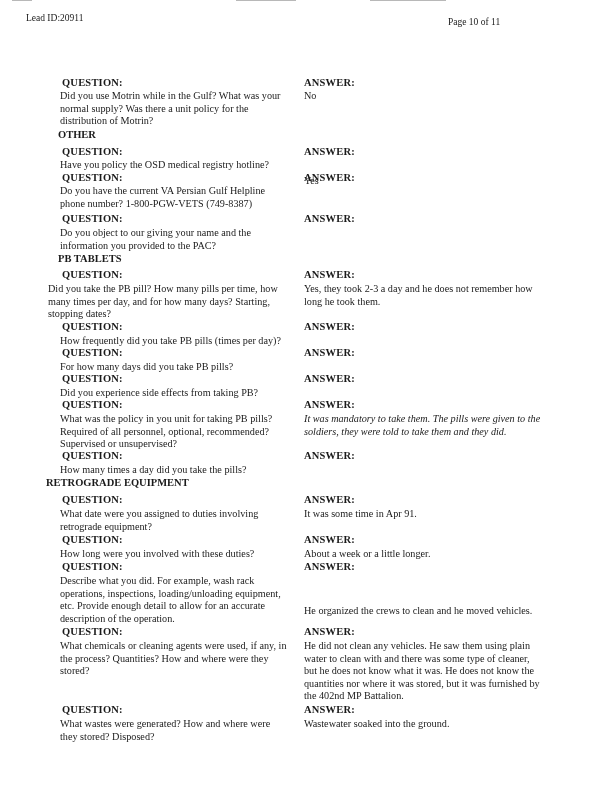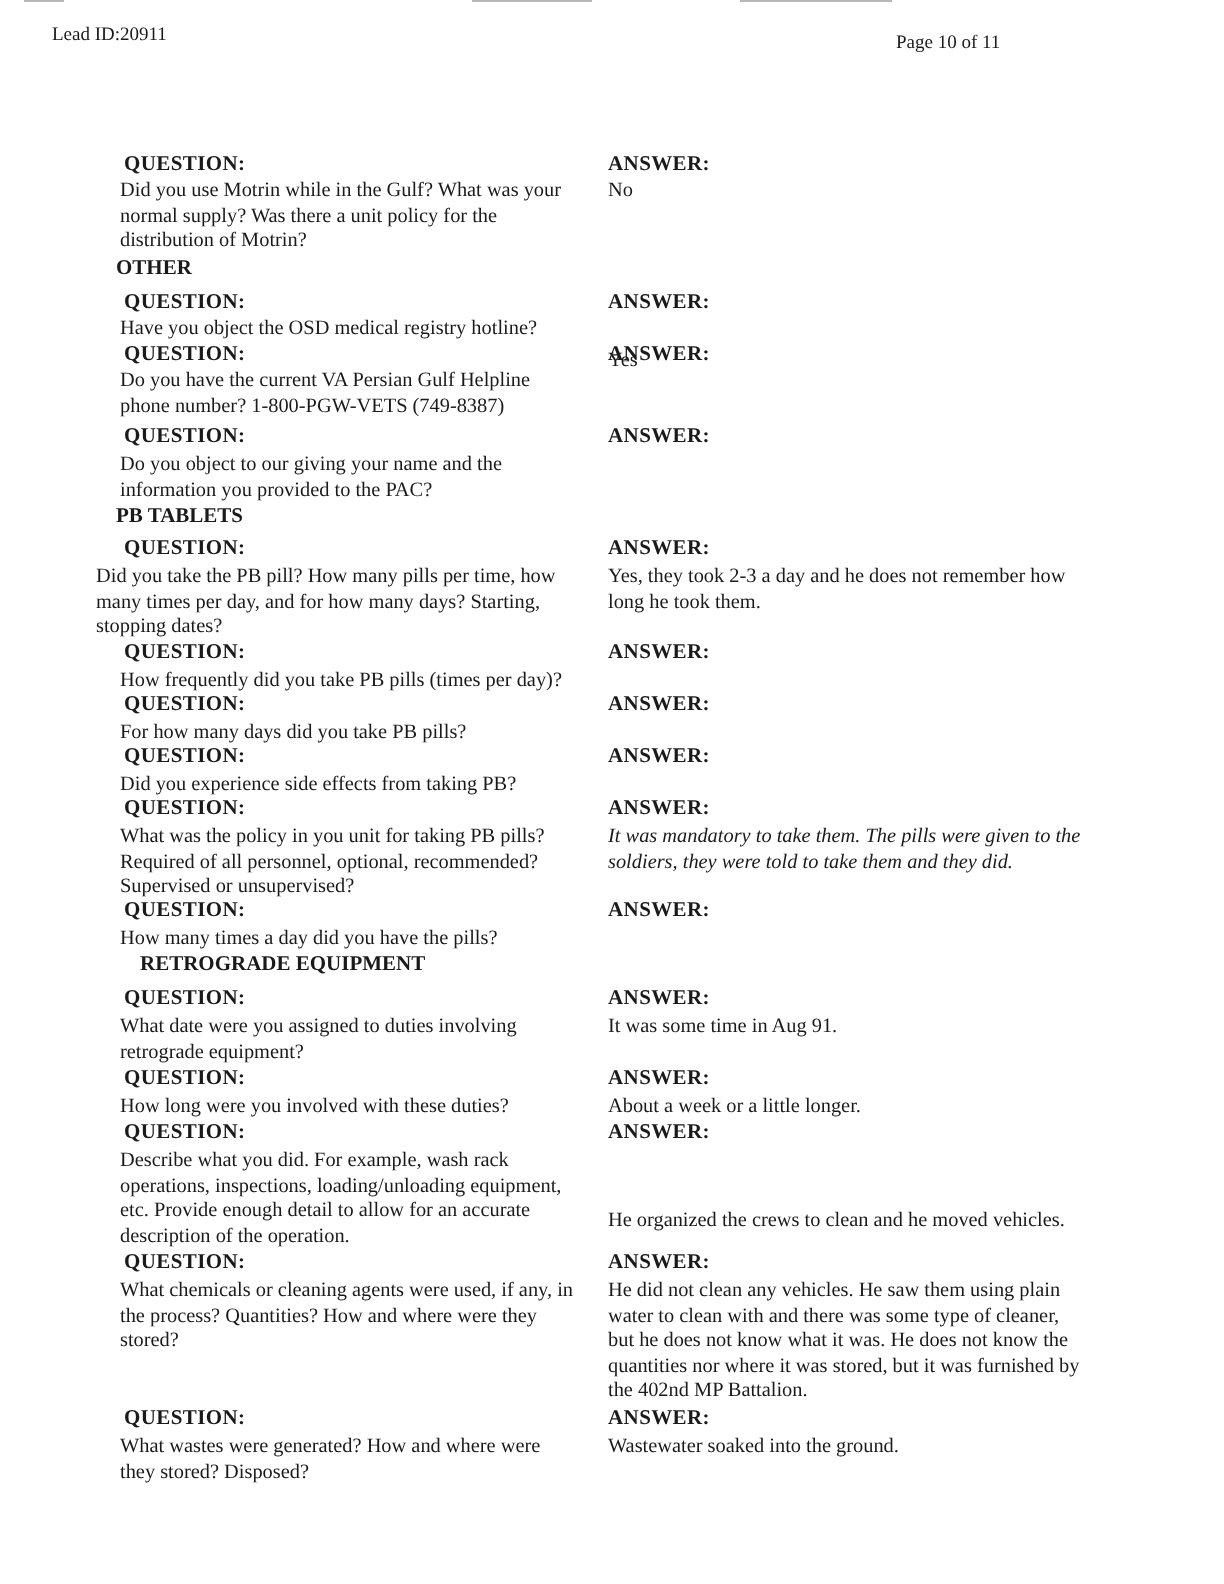--- a/index.html
+++ b/index.html
@@ -24,21 +24,21 @@
 <div class="lbl" style="left:62px;top:77px;">QUESTION:</div>
 <div class="txt" style="left:60px;top:90px;">Did you use Motrin while in the Gulf?  What was your
 normal supply?  Was there a unit policy for the
 distribution of Motrin?</div>
 <div class="lbl" style="left:304px;top:77px;">ANSWER:</div>
 <div class="txt" style="left:304px;top:90px;">No</div>
 
 <div class="sec" style="left:58px;top:129px;">OTHER</div>
 
 <div class="lbl" style="left:62px;top:146px;">QUESTION:</div>
-<div class="txt" style="left:60px;top:159px;">Have you object the OSD medical registry hotline?</div>
+<div class="txt" style="left:60px;top:159px;">Have you policy the OSD medical registry hotline?</div>
 <div class="lbl" style="left:304px;top:146px;">ANSWER:</div>
 <div class="txt" style="left:304px;top:159px;margin-top:16px;">Yes</div>
 
 <div class="lbl" style="left:62px;top:172px;">QUESTION:</div>
 <div class="txt" style="left:60px;top:185px;">Do you have the current VA Persian Gulf Helpline
 phone number?  1-800-PGW-VETS (749-8387)</div>
 <div class="lbl" style="left:304px;top:172px;">ANSWER:</div>
 
 <div class="lbl" style="left:62px;top:213px;">QUESTION:</div>
 <div class="txt" style="left:60px;top:227px;">Do you object to our giving your name and the
@@ -69,30 +69,30 @@
 
 <div class="lbl" style="left:62px;top:399px;">QUESTION:</div>
 <div class="txt" style="left:60px;top:413px;">What was the policy in you unit for taking PB pills?
 Required of all personnel, optional, recommended?
 Supervised or unsupervised?</div>
 <div class="lbl" style="left:304px;top:399px;">ANSWER:</div>
 <div class="txt" style="left:304px;top:413px;font-style:italic;">It was mandatory to take them.  The pills were given to the
 soldiers, they were told to take them and they did.</div>
 
 <div class="lbl" style="left:62px;top:450px;">QUESTION:</div>
-<div class="txt" style="left:60px;top:464px;">How many times  a day did you have the pills?</div>
+<div class="txt" style="left:60px;top:464px;">How many times  a day did you take the pills?</div>
 <div class="lbl" style="left:304px;top:450px;">ANSWER:</div>
 
-<div class="sec" style="left:70px;top:477px;">RETROGRADE EQUIPMENT</div>
+<div class="sec" style="left:46px;top:477px;">RETROGRADE EQUIPMENT</div>
 
 <div class="lbl" style="left:62px;top:494px;">QUESTION:</div>
 <div class="txt" style="left:60px;top:508px;">What date were you assigned to duties involving
 retrograde equipment?</div>
 <div class="lbl" style="left:304px;top:494px;">ANSWER:</div>
-<div class="txt" style="left:304px;top:508px;">It was some time in Aug 91.</div>
+<div class="txt" style="left:304px;top:508px;">It was some time in Apr 91.</div>
 
 <div class="lbl" style="left:62px;top:534px;">QUESTION:</div>
 <div class="txt" style="left:60px;top:548px;">How long were you involved with these duties?</div>
 <div class="lbl" style="left:304px;top:534px;">ANSWER:</div>
 <div class="txt" style="left:304px;top:548px;">About a week or a little longer.</div>
 
 <div class="lbl" style="left:62px;top:561px;">QUESTION:</div>
 <div class="txt" style="left:60px;top:575px;">Describe what you did.  For example, wash rack
 operations, inspections, loading/unloading equipment,
 etc.  Provide enough detail to allow for an accurate

